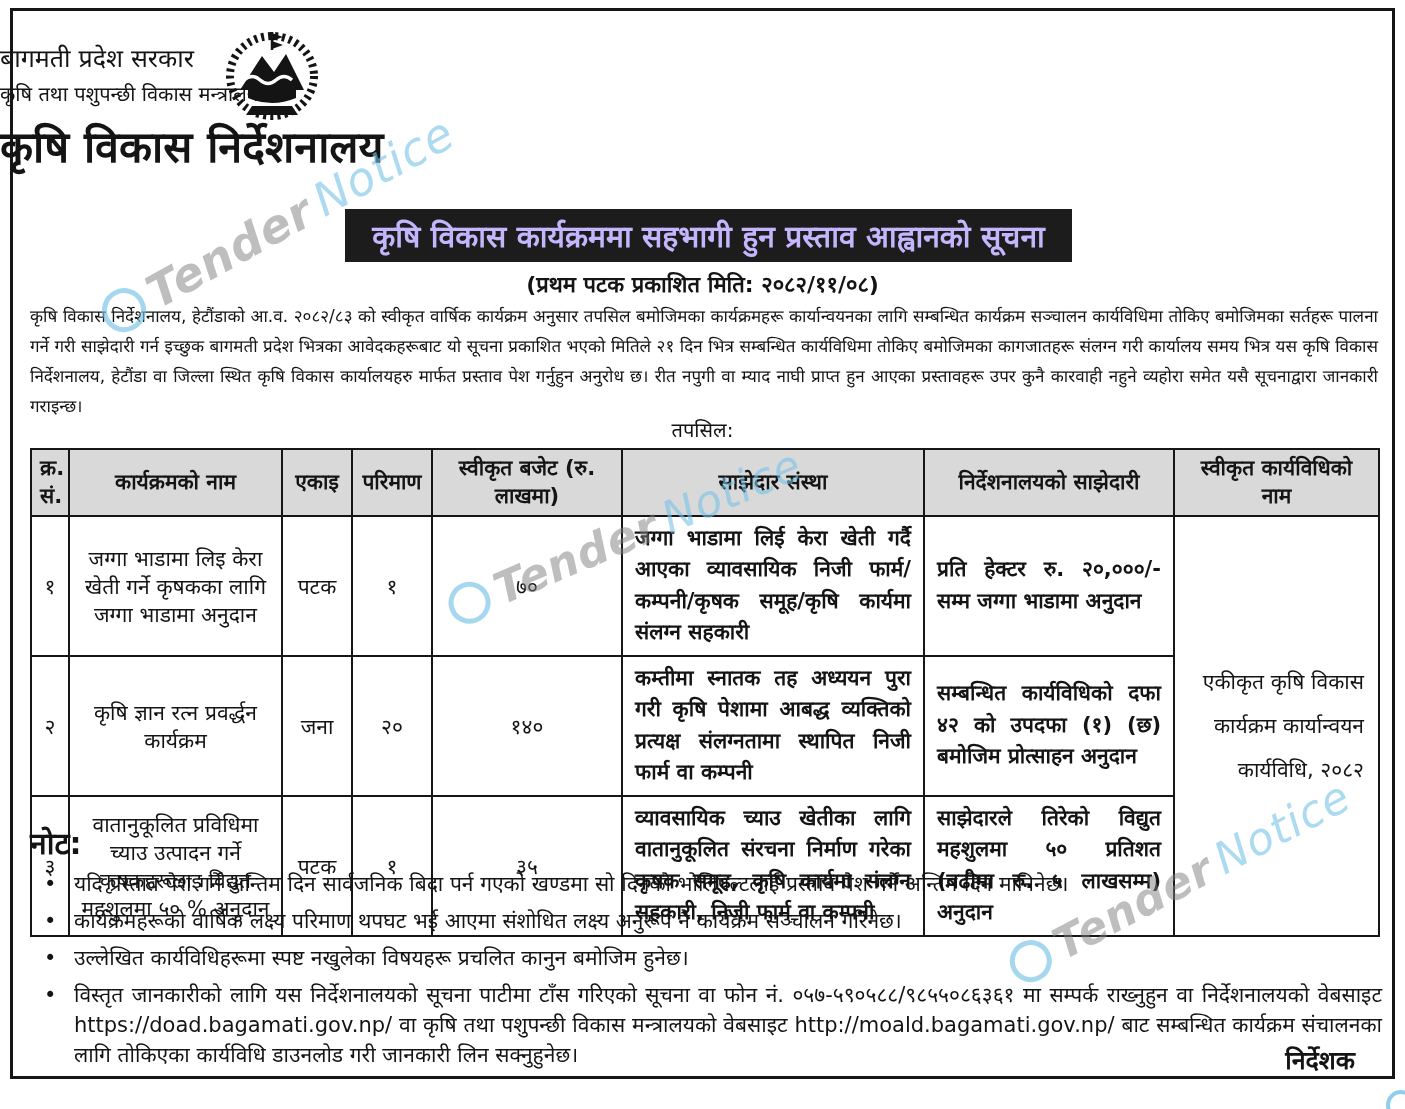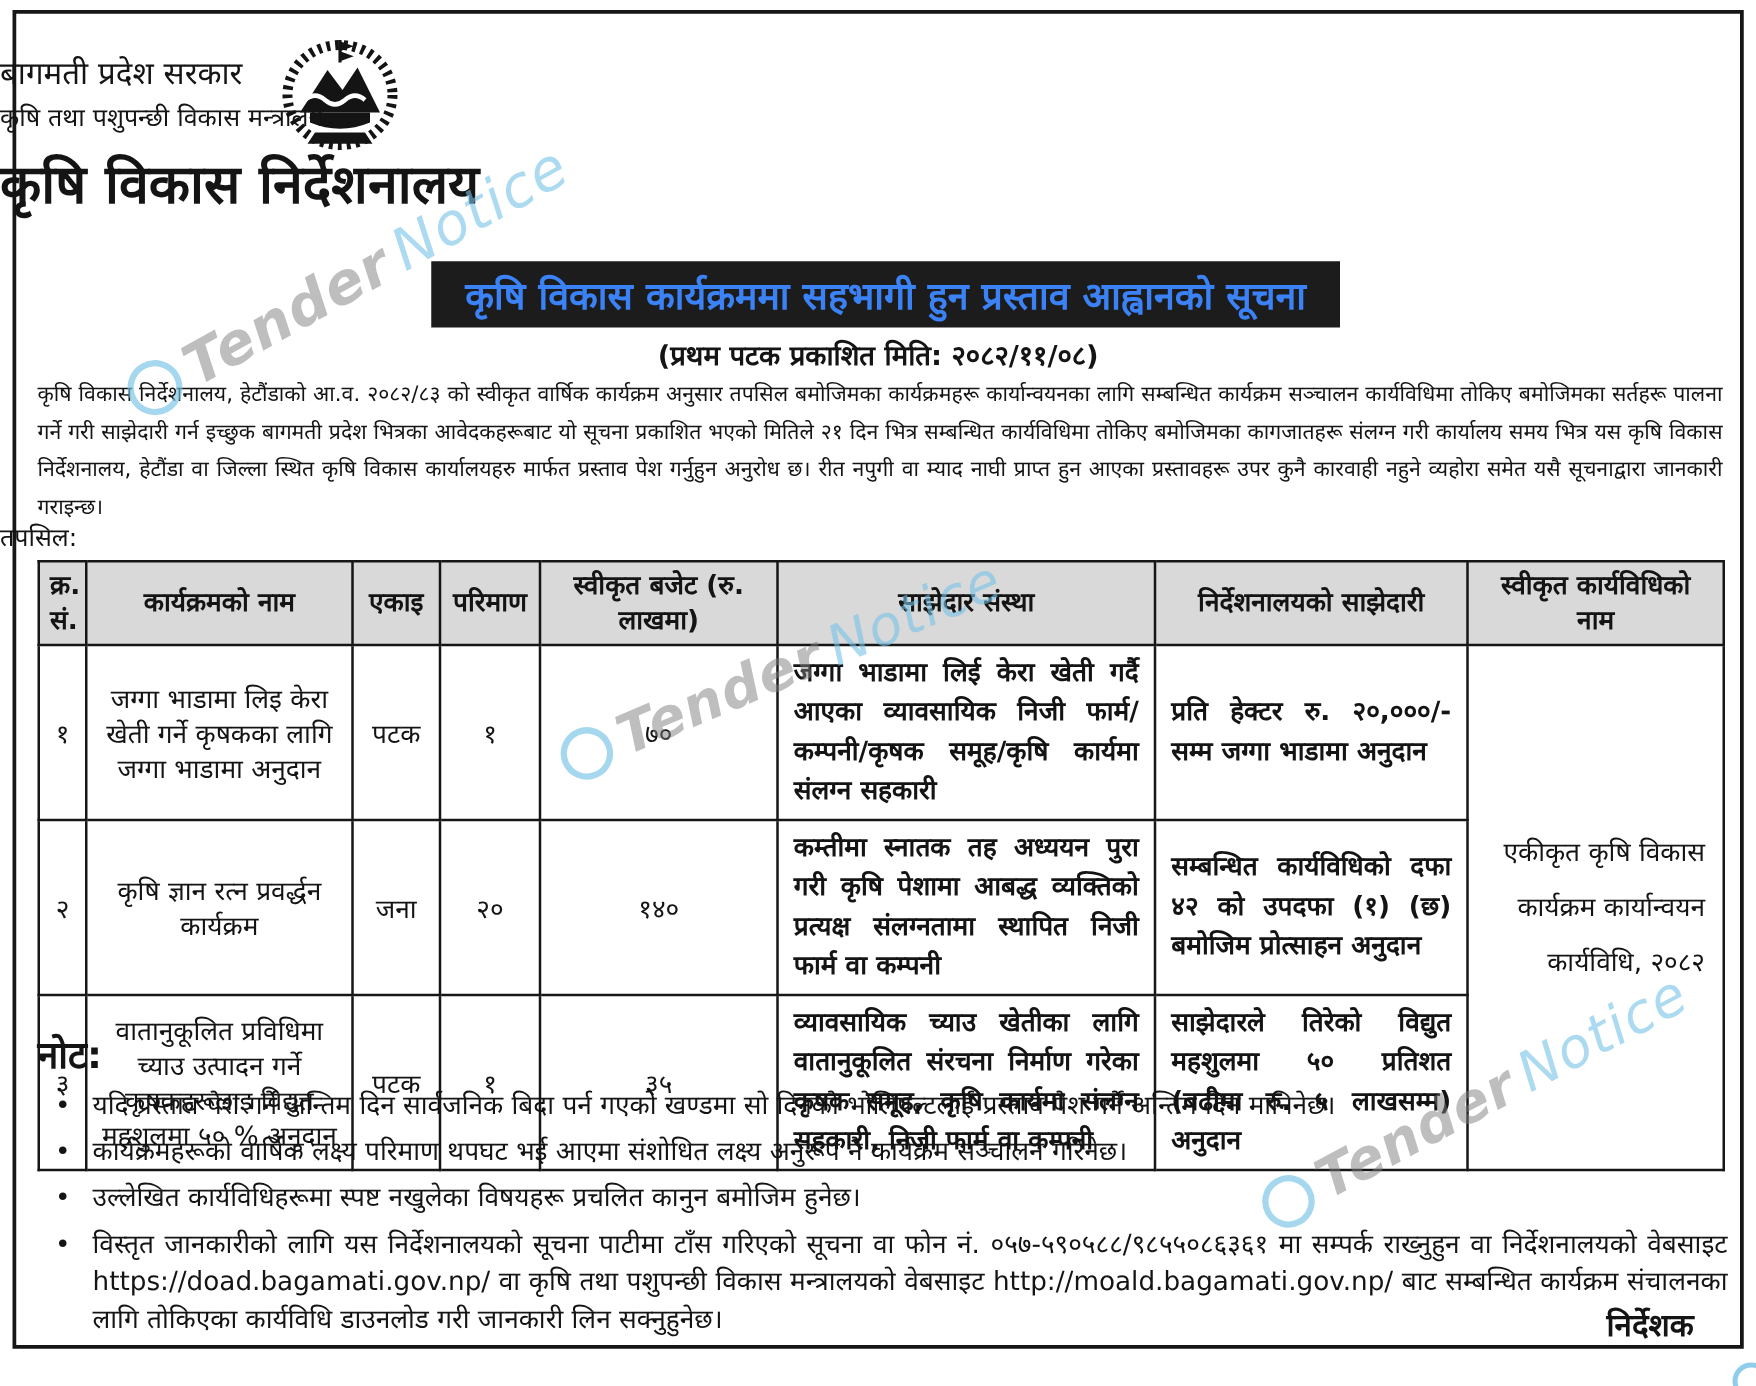--- a/index.html
+++ b/index.html
@@ -15,27 +15,27 @@
   
   .emblem { position:absolute; left:222px; top:30px; width:100px; height:95px; }
   .hline { position:absolute; left:0; width:100%; text-align:left; }
   .gov-line { top:40px; font-size:25px; }
   .ministry-line { top:80px; font-size:20px; }
   .directorate-line { top:116px; font-size:43px; font-weight:bold; }
   .location-line { top:170px; font-size:25px; }
   
   .banner {
     position:absolute; left:345px; top:209px; width:727px; height:53px;
-    background:#1c1c1c; color:#3b82f6; display:flex; align-items:center; justify-content:center;
+    background:#1c1c1c; color:#c4b5fd; display:flex; align-items:center; justify-content:center;
     font-size:30px; font-weight:bold;
   }
   .pubdate { position:absolute; left:0; top:268px; width:100%; text-align:center; font-size:22px; font-weight:bold; }
   
   .intro { position:absolute; left:30px; top:301px; width:1348px; font-size:17px; line-height:30px; text-align:justify; }
-  .tapasil { position:absolute; left:0; top:416px; width:100%; font-size:20px; }
+  .tapasil { position:absolute; left:0; top:416px; width:100%; text-align:center; font-size:20px; }
   
   .tbl-wrap { position:absolute; left:30px; top:448px; }
   table { border-collapse:collapse; table-layout:fixed; width:1348px; border:1px solid #3b82f6; }
   th, td { border:2px solid #161616; font-size:21px; vertical-align:middle; padding:4px 8px; }
   th { background:#d9d9d9; font-weight:bold; text-align:center; line-height:1.35; }
   td.c { text-align:center; }
   td.j { text-align:justify; padding:6px 12px; line-height:1.5;font-weight:bold; }
   td.proc { text-align:right; line-height:2.1; padding:6px 14px; }
   tr.hrow { height:60px; }
   tr.r1 { height:97px; }

